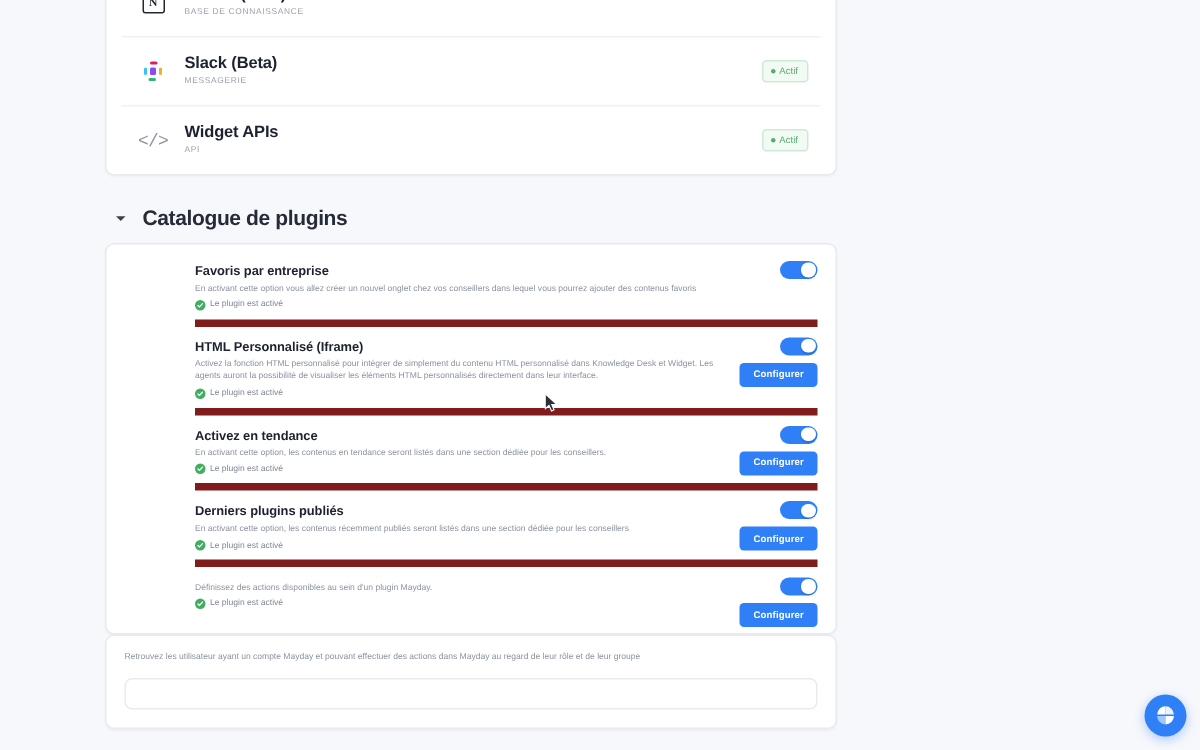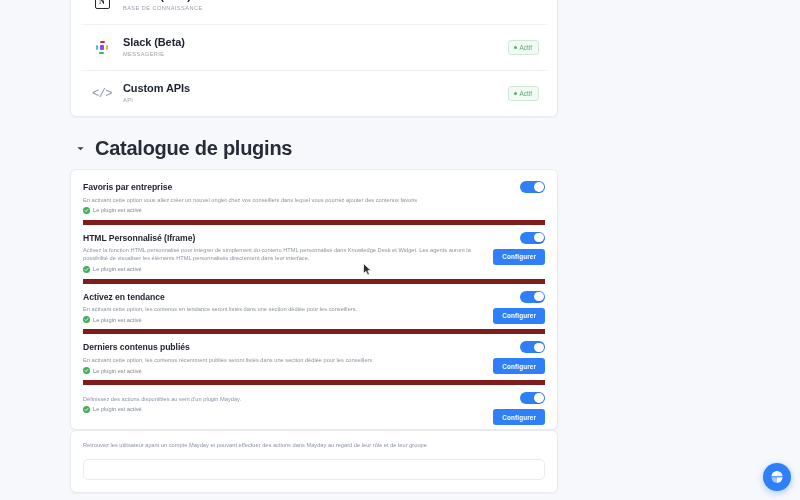--- a/index.html
+++ b/index.html
@@ -128,32 +128,33 @@
     margin: 20px 0 9px 4px;
   }
   .section-head .sh-icon {
     width: 13px; height: 13px;
     display: flex; align-items: center; justify-content: center;
     color: #3a4050;
     font-size: 9px;
     flex: 0 0 13px;
   }
   .section-head .sh-title {
-    font-size: 20px;
+    font-size: 14px;
     font-weight: bold;
     color: #262b38;
     letter-spacing: -0.25px;
   }
 
   
   .plugins { padding: 4px 12px 10px 12px; }
   .plugin-row {
     position: relative;
     padding: 7px 0 6px 0;
     min-height: 24px;
+    margin-left: 47px;
   }
   .plugin-row + .plugin-row { border-top: 5px solid #7f1d1d; }
   .plugin-main { padding-right: 60px; }
   .plugin-title {
     font-size: 8.6px;
     font-weight: bold;
     color: #1d2230;
     line-height: 12px;
     letter-spacing: -0.05px;
   }
@@ -296,21 +297,21 @@
           <span class="badge-dot"></span>
           <span>Actif</span>
         </span>
       </div>
 
       <div class="integration-row">
         <div class="int-icon">
           <span class="code-ico">&lt;/&gt;</span>
         </div>
         <div class="int-text">
-          <div class="int-name">Custom APIs</div>
+          <div class="int-name">Widget APIs</div>
           <div class="int-cat">API</div>
         </div>
         <span class="badge-actif">
           <span class="badge-dot"></span>
           <span>Actif</span>
         </span>
       </div>
 
     </div>
 
@@ -382,21 +383,21 @@
         <div class="plugin-ctrls">
           <div class="toggle">
               <span class="knob"></span>
             </div>
           <button class="btn-configurer">Configurer</button>
         </div>
       </div>
 
       <div class="plugin-row">
         <div class="plugin-main">
-          <div class="plugin-title">Derniers contenus publiés</div>
+          <div class="plugin-title">Derniers plugins publiés</div>
           <div class="plugin-desc">En activant cette option, les contenus récemment publiés seront listés dans une section dédiée pour les conseillers</div>
           <div class="plugin-status">
             <span class="check-ico">
               <svg width="5" height="5" viewBox="0 0 10 10">
                   <path d="M2 5.2 L4 7.2 L8 2.8" stroke="#fff" stroke-width="1.8" fill="none" stroke-linecap="round" stroke-linejoin="round"></path>
                 </svg>
             </span>
             <span>Le plugin est activé</span>
           </div>
         </div>

